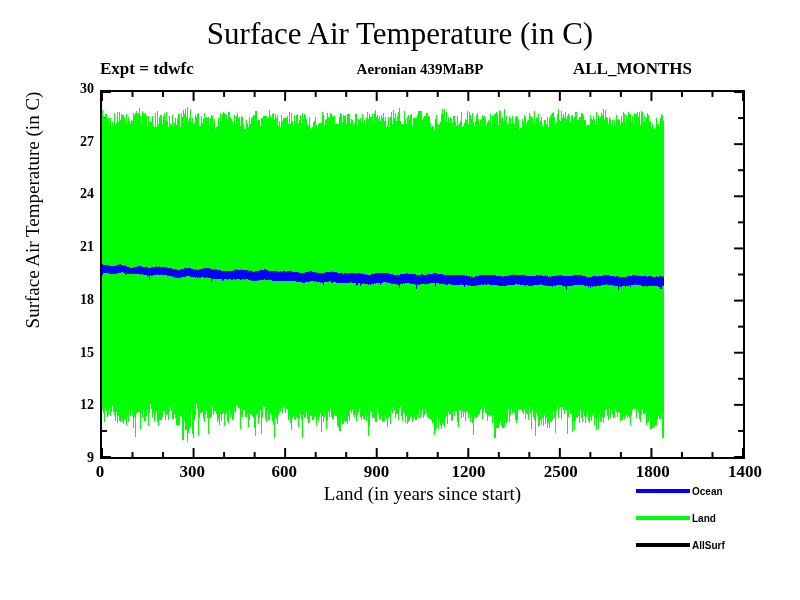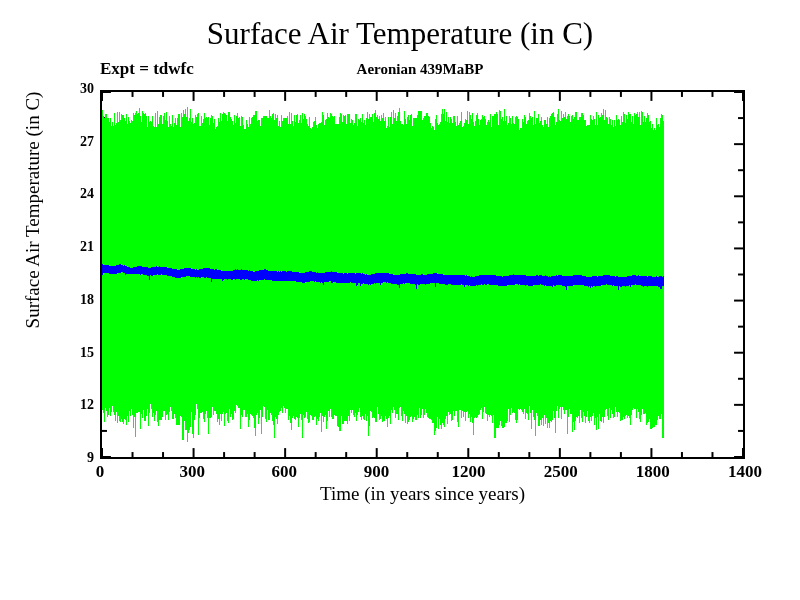--- a/index.html
+++ b/index.html
@@ -176,23 +176,24 @@
   }
 </style>
 </head>
 <body>
 
 <div id="chart-root">
 
   <div id="main-title">Surface Air Temperature (in C)</div>
   <div id="expt-label">Expt = tdwfc</div>
   <div id="period-label">Aeronian 439MaBP</div>
+  <div id="months-label">ALL_MONTHS</div>
 
   <div id="y-axis-title">Surface Air Temperature (in C)</div>
-  <div id="x-axis-title">Time (in years since years)</div>
+  <div id="x-axis-title">Land (in years since start)</div>
 
   <div id="y-tick-labels">
       <div class="ytick-label" style="top: 361px;">9</div>
       <div class="ytick-label" style="top: 308.286px;">12</div>
       <div class="ytick-label" style="top: 255.571px;">15</div>
       <div class="ytick-label" style="top: 202.857px;">18</div>
       <div class="ytick-label" style="top: 150.143px;">21</div>
       <div class="ytick-label" style="top: 97.4286px;">24</div>
       <div class="ytick-label" style="top: 44.7143px;">27</div>
       <div class="ytick-label" style="top: -8px;">30</div>
@@ -288,14 +289,28 @@
         </g>
         <g>
           <path d="M0.00 18.61L0.50 321.48L1.00 24.56L1.50 324.20L2.00 31.06L2.50 333.55L3.00 26.63L3.50 319.02L4.00 21.74L4.50 322.33L5.00 32.02L5.50 328.71L6.00 25.86L6.50 327.03L7.00 30.44L7.50 319.65L8.00 31.10L8.50 327.06L9.00 25.86L9.50 323.90L10.00 34.87L10.50 317.11L11.00 29.83L11.50 323.25L12.00 34.05L12.50 326.29L13.00 21.04L13.50 332.67L14.00 33.08L14.50 323.06L15.00 30.97L15.50 334.69L16.00 20.49L16.50 327.10L17.00 29.96L17.50 332.68L18.00 20.14L18.50 333.67L19.00 28.80L19.50 330.78L20.00 22.24L20.50 333.48L21.00 23.17L21.50 335.46L22.00 22.88L22.50 331.03L23.00 26.11L23.50 331.34L24.00 29.16L24.50 336.50L25.00 22.26L25.50 327.23L26.00 31.90L26.50 333.12L27.00 25.63L27.50 322.31L28.00 29.40L28.50 327.12L29.00 30.96L29.50 320.83L30.00 28.77L30.50 326.18L31.00 29.76L31.50 339.83L32.00 21.58L32.50 328.37L33.00 23.21L33.50 349.17L34.00 21.23L34.50 324.23L35.00 19.07L35.50 324.03L36.00 22.49L36.50 323.27L37.00 20.94L37.50 323.87L38.00 16.11L38.50 340.92L39.00 23.95L39.50 325.56L40.00 30.12L40.50 329.77L41.00 18.81L41.50 321.83L42.00 21.24L42.50 332.22L43.00 21.78L43.50 332.30L44.00 21.65L44.50 327.72L45.00 24.31L45.50 320.11L46.00 35.69L46.50 337.42L47.00 24.10L47.50 324.79L48.00 30.61L48.50 315.69L49.00 28.89L49.50 320.12L50.00 29.95L50.50 328.84L51.00 24.27L51.50 324.02L52.00 34.60L52.50 332.79L53.00 35.46L53.50 326.12L54.00 21.48L54.50 322.37L55.00 35.19L55.50 333.82L56.00 19.67L56.50 337.68L57.00 31.98L57.50 331.93L58.00 24.95L58.50 331.38L59.00 23.47L59.50 331.35L60.00 23.10L60.50 328.71L61.00 31.99L61.50 322.68L62.00 24.71L62.50 322.06L63.00 21.40L63.50 331.71L64.00 27.84L64.50 326.63L65.00 20.34L65.50 325.12L66.00 29.12L66.50 331.31L67.00 34.88L67.50 323.51L68.00 24.76L68.50 318.71L69.00 31.93L69.50 322.67L70.00 34.25L70.50 328.54L71.00 22.77L71.50 330.96L72.00 35.87L72.50 325.57L73.00 31.47L73.50 325.39L74.00 25.93L74.50 329.76L75.00 33.06L75.50 336.71L76.00 25.81L76.50 324.78L77.00 22.51L77.50 336.80L78.00 22.38L78.50 327.45L79.00 35.16L79.50 323.59L80.00 21.68L80.50 328.23L81.00 24.84L81.50 351.88L82.00 18.67L82.50 332.72L83.00 22.41L83.50 333.03L84.00 17.39L84.50 342.15L85.00 25.48L85.50 339.19L86.00 15.08L86.50 353.41L87.00 29.13L87.50 340.56L88.00 26.34L88.50 341.61L89.00 16.90L89.50 339.14L90.00 30.48L90.50 323.84L91.00 26.64L91.50 345.28L92.00 32.19L92.50 349.96L93.00 31.52L93.50 331.87L94.00 23.31L94.50 326.44L95.00 25.36L95.50 315.77L96.00 22.64L96.50 320.75L97.00 21.04L97.50 346.53L98.00 34.76L98.50 329.39L99.00 34.18L99.50 324.68L100.00 24.32L100.50 324.51L101.00 31.14L101.50 323.10L102.00 27.11L102.50 330.84L103.00 21.10L103.50 334.12L104.00 25.92L104.50 325.77L105.00 25.66L105.50 322.53L106.00 26.15L106.50 329.39L107.00 25.37L107.50 345.46L108.00 33.61L108.50 329.39L109.00 26.51L109.50 329.42L110.00 23.59L110.50 328.72L111.00 24.13L111.50 318.89L112.00 31.02L112.50 326.90L113.00 26.94L113.50 322.18L114.00 37.86L114.50 322.91L115.00 35.20L115.50 325.13L116.00 34.19L116.50 333.32L117.00 26.03L117.50 330.76L118.00 30.03L118.50 336.16L119.00 21.63L119.50 326.03L120.00 29.26L120.50 332.81L121.00 22.55L121.50 325.06L122.00 20.65L122.50 323.58L123.00 20.85L123.50 337.32L124.00 22.17L124.50 325.72L125.00 23.30L125.50 324.30L126.00 29.08L126.50 333.03L127.00 19.72L127.50 335.05L128.00 20.42L128.50 320.84L129.00 24.93L129.50 328.39L130.00 27.39L130.50 325.06L131.00 29.07L131.50 331.87L132.00 32.91L132.50 331.05L133.00 23.12L133.50 322.90L134.00 30.88L134.50 325.02L135.00 24.19L135.50 316.23L136.00 21.52L136.50 317.59L137.00 26.15L137.50 319.11L138.00 25.59L138.50 319.75L139.00 34.77L139.50 340.26L140.00 23.99L140.50 326.29L141.00 25.31L141.50 328.93L142.00 33.61L142.50 321.50L143.00 37.31L143.50 321.97L144.00 37.81L144.50 328.12L145.00 28.12L145.50 328.68L146.00 32.29L146.50 325.92L147.00 36.29L147.50 339.03L148.00 25.78L148.50 331.43L149.00 32.51L149.50 325.43L150.00 34.92L150.50 326.08L151.00 25.65L151.50 327.07L152.00 33.81L152.50 329.23L153.00 23.13L153.50 339.28L154.00 33.34L154.50 347.87L155.00 19.53L155.50 326.57L156.00 29.56L156.50 324.35L157.00 34.91L157.50 335.35L158.00 28.42L158.50 329.09L159.00 35.35L159.50 321.46L160.00 34.53L160.50 346.06L161.00 25.94L161.50 328.54L162.00 28.27L162.50 317.78L163.00 24.75L163.50 318.85L164.00 29.81L164.50 330.08L165.00 24.48L165.50 333.59L166.00 34.08L166.50 321.79L167.00 26.24L167.50 331.63L168.00 30.39L168.50 331.45L169.00 18.39L169.50 324.26L170.00 24.51L170.50 326.31L171.00 26.29L171.50 332.18L172.00 21.90L172.50 336.43L173.00 20.78L173.50 350.18L174.00 28.56L174.50 328.92L175.00 22.65L175.50 330.73L176.00 25.79L176.50 335.18L177.00 22.98L177.50 326.92L178.00 34.45L178.50 323.18L179.00 29.31L179.50 322.00L180.00 35.80L180.50 318.96L181.00 23.34L181.50 324.71L182.00 29.48L182.50 317.02L183.00 25.95L183.50 319.70L184.00 26.59L184.50 324.67L185.00 26.51L185.50 320.76L186.00 26.51L186.50 320.48L187.00 23.76L187.50 331.26L188.00 32.51L188.50 327.57L189.00 20.37L189.50 334.62L190.00 32.56L190.50 342.05L191.00 21.20L191.50 330.06L192.00 28.95L192.50 327.15L193.00 34.23L193.50 330.72L194.00 23.20L194.50 331.78L195.00 30.13L195.50 328.39L196.00 23.47L196.50 329.12L197.00 21.87L197.50 338.87L198.00 31.06L198.50 329.67L199.00 28.29L199.50 325.39L200.00 23.33L200.50 331.13L201.00 31.77L201.50 349.85L202.00 21.32L202.50 326.74L203.00 27.56L203.50 329.43L204.00 21.99L204.50 329.01L205.00 24.32L205.50 323.10L206.00 27.78L206.50 330.96L207.00 32.10L207.50 334.15L208.00 34.72L208.50 333.87L209.00 25.16L209.50 326.19L210.00 36.89L210.50 327.89L211.00 37.69L211.50 332.08L212.00 35.80L212.50 331.86L213.00 30.17L213.50 328.94L214.00 29.12L214.50 328.02L215.00 25.44L215.50 336.79L216.00 33.37L216.50 330.72L217.00 36.38L217.50 332.86L218.00 32.31L218.50 328.51L219.00 31.55L219.50 324.79L220.00 31.28L220.50 344.08L221.00 30.07L221.50 327.33L222.00 19.75L222.50 333.69L223.00 23.72L223.50 328.29L224.00 33.39L224.50 326.72L225.00 28.09L225.50 340.66L226.00 27.33L226.50 333.02L227.00 21.57L227.50 322.94L228.00 25.61L228.50 328.71L229.00 26.59L229.50 316.27L230.00 21.17L230.50 328.95L231.00 22.65L231.50 326.83L232.00 24.26L232.50 330.93L233.00 25.24L233.50 321.98L234.00 23.94L234.50 326.41L235.00 32.55L235.50 327.73L236.00 31.96L236.50 327.73L237.00 31.97L237.50 338.13L238.00 32.09L238.50 339.11L239.00 24.82L239.50 342.58L240.00 21.00L240.50 327.55L241.00 22.43L241.50 325.55L242.00 30.08L242.50 336.01L243.00 23.65L243.50 330.17L244.00 23.98L244.50 332.38L245.00 23.53L245.50 332.85L246.00 32.11L246.50 328.34L247.00 21.88L247.50 336.12L248.00 22.21L248.50 325.74L249.00 22.18L249.50 332.64L250.00 31.75L250.50 321.65L251.00 27.79L251.50 324.10L252.00 28.79L252.50 321.78L253.00 33.14L253.50 326.67L254.00 31.02L254.50 328.32L255.00 22.18L255.50 324.56L256.00 22.62L256.50 332.38L257.00 34.16L257.50 326.38L258.00 26.89L258.50 323.51L259.00 28.80L259.50 319.65L260.00 25.91L260.50 328.10L261.00 30.06L261.50 331.84L262.00 21.98L262.50 327.51L263.00 31.30L263.50 330.23L264.00 27.98L264.50 331.13L265.00 32.87L265.50 325.56L266.00 26.38L266.50 332.14L267.00 20.47L267.50 327.72L268.00 27.44L268.50 347.50L269.00 22.29L269.50 337.76L270.00 25.28L270.50 322.54L271.00 24.85L271.50 323.43L272.00 22.66L272.50 329.79L273.00 30.07L273.50 328.37L274.00 21.13L274.50 329.34L275.00 18.23L275.50 333.33L276.00 25.33L276.50 333.76L277.00 23.02L277.50 318.70L278.00 26.95L278.50 325.45L279.00 24.28L279.50 331.92L280.00 29.52L280.50 330.94L281.00 23.68L281.50 327.07L282.00 26.20L282.50 334.01L283.00 21.65L283.50 332.63L284.00 29.05L284.50 332.15L285.00 25.73L285.50 327.58L286.00 36.16L286.50 330.75L287.00 34.82L287.50 338.49L288.00 24.97L288.50 329.28L289.00 35.75L289.50 328.01L290.00 25.19L290.50 335.40L291.00 19.78L291.50 321.17L292.00 32.81L292.50 324.57L293.00 18.03L293.50 318.88L294.00 26.08L294.50 321.01L295.00 20.74L295.50 329.85L296.00 29.79L296.50 325.13L297.00 24.07L297.50 325.29L298.00 20.65L298.50 331.48L299.00 15.68L299.50 319.05L300.00 29.08L300.50 318.47L301.00 32.63L301.50 327.29L302.00 32.25L302.50 332.55L303.00 32.90L303.50 322.60L304.00 19.33L304.50 325.98L305.00 26.99L305.50 334.69L306.00 32.48L306.50 327.60L307.00 25.70L307.50 335.52L308.00 22.97L308.50 333.23L309.00 28.06L309.50 331.81L310.00 33.11L310.50 328.10L311.00 22.35L311.50 327.43L312.00 34.80L312.50 333.33L313.00 34.76L313.50 330.48L314.00 26.39L314.50 328.59L315.00 31.26L315.50 331.50L316.00 26.13L316.50 331.61L317.00 26.65L317.50 326.95L318.00 23.28L318.50 329.59L319.00 19.07L319.50 319.85L320.00 21.08L320.50 329.71L321.00 19.09L321.50 326.77L322.00 28.73L322.50 320.47L323.00 31.89L323.50 329.08L324.00 26.18L324.50 326.83L325.00 23.91L325.50 320.94L326.00 29.83L326.50 324.13L327.00 21.29L327.50 328.20L328.00 24.30L328.50 329.23L329.00 25.14L329.50 330.29L330.00 33.87L330.50 330.17L331.00 31.50L331.50 331.89L332.00 36.76L332.50 334.64L333.00 34.22L333.50 334.76L334.00 35.04L334.50 346.58L335.00 38.91L335.50 342.83L336.00 27.15L336.50 340.00L337.00 23.51L337.50 328.55L338.00 31.52L338.50 340.22L339.00 33.26L339.50 330.40L340.00 32.82L340.50 336.51L341.00 30.15L341.50 340.19L342.00 21.75L342.50 334.67L343.00 17.58L343.50 336.97L344.00 21.91L344.50 338.21L345.00 17.61L345.50 330.67L346.00 28.98L346.50 327.84L347.00 20.33L347.50 335.45L348.00 30.27L348.50 323.29L349.00 25.55L349.50 326.94L350.00 31.00L350.50 325.12L351.00 24.91L351.50 332.98L352.00 27.46L352.50 331.40L353.00 31.63L353.50 322.14L354.00 24.57L354.50 327.36L355.00 24.48L355.50 322.59L356.00 30.08L356.50 322.39L357.00 33.96L357.50 333.93L358.00 23.76L358.50 338.76L359.00 33.73L359.50 321.86L360.00 31.46L360.50 321.95L361.00 29.28L361.50 329.33L362.00 19.81L362.50 322.79L363.00 34.96L363.50 328.29L364.00 34.66L364.50 323.97L365.00 31.52L365.50 332.15L366.00 27.38L366.50 323.34L367.00 28.01L367.50 322.81L368.00 19.15L368.50 329.73L369.00 31.97L369.50 325.30L370.00 19.82L370.50 333.53L371.00 23.20L371.50 328.30L372.00 27.07L372.50 334.65L373.00 21.53L373.50 347.10L374.00 30.73L374.50 329.19L375.00 34.08L375.50 328.20L376.00 28.95L376.50 329.55L377.00 23.19L377.50 328.35L378.00 20.97L378.50 327.00L379.00 26.88L379.50 325.12L380.00 33.64L380.50 321.00L381.00 28.35L381.50 319.54L382.00 27.13L382.50 330.43L383.00 22.90L383.50 323.14L384.00 25.39L384.50 318.16L385.00 24.64L385.50 324.29L386.00 27.16L386.50 325.83L387.00 32.89L387.50 332.67L388.00 30.62L388.50 326.26L389.00 28.44L389.50 328.07L390.00 30.73L390.50 326.17L391.00 22.54L391.50 322.05L392.00 34.93L392.50 334.93L393.00 24.55L393.50 323.37L394.00 24.47L394.50 326.34L395.00 22.05L395.50 349.57L396.00 22.66L396.50 339.55L397.00 20.17L397.50 332.34L398.00 21.98L398.50 339.91L399.00 33.15L399.50 337.10L400.00 18.32L400.50 328.26L401.00 19.70L401.50 332.60L402.00 26.88L402.50 337.92L403.00 25.62L403.50 339.76L404.00 29.63L404.50 338.47L405.00 17.38L405.50 329.11L406.00 29.22L406.50 334.95L407.00 24.33L407.50 332.75L408.00 32.86L408.50 326.68L409.00 30.94L409.50 320.56L410.00 23.78L410.50 333.60L411.00 26.31L411.50 326.75L412.00 32.06L412.50 319.78L413.00 24.55L413.50 324.95L414.00 31.11L414.50 323.22L415.00 32.40L415.50 325.00L416.00 24.88L416.50 332.01L417.00 23.98L417.50 334.17L418.00 25.77L418.50 331.18L419.00 27.39L419.50 320.51L420.00 38.88L420.50 321.21L421.00 36.40L421.50 320.44L422.00 36.42L422.50 321.12L423.00 27.62L423.50 323.91L424.00 30.42L424.50 325.85L425.00 22.86L425.50 320.84L426.00 25.44L426.50 331.01L427.00 32.28L427.50 324.29L428.00 29.77L428.50 325.62L429.00 28.78L429.50 331.52L430.00 21.68L430.50 317.74L431.00 24.29L431.50 324.18L432.00 26.66L432.50 340.74L433.00 25.00L433.50 321.58L434.00 32.87L434.50 328.46L435.00 18.74L435.50 331.94L436.00 32.38L436.50 348.21L437.00 25.99L437.50 324.23L438.00 26.14L438.50 327.59L439.00 22.09L439.50 337.24L440.00 31.66L440.50 337.23L441.00 29.81L441.50 331.36L442.00 25.46L442.50 336.74L443.00 33.73L443.50 329.44L444.00 35.33L444.50 337.31L445.00 27.96L445.50 326.14L446.00 28.45L446.50 336.07L447.00 32.60L447.50 329.14L448.00 24.88L448.50 339.51L449.00 35.24L449.50 334.86L450.00 26.56L450.50 339.67L451.00 23.98L451.50 332.11L452.00 22.57L452.50 333.31L453.00 21.53L453.50 331.18L454.00 20.64L454.50 322.20L455.00 25.00L455.50 329.80L456.00 33.19L456.50 345.19L457.00 30.76L457.50 322.94L458.00 22.09L458.50 317.51L459.00 17.15L459.50 329.29L460.00 28.65L460.50 320.31L461.00 28.84L461.50 318.42L462.00 19.43L462.50 330.82L463.00 26.42L463.50 318.16L464.00 21.98L464.50 321.86L465.00 24.82L465.50 325.13L466.00 19.81L466.50 321.90L467.00 27.65L467.50 321.72L468.00 24.14L468.50 346.10L469.00 22.07L469.50 328.35L470.00 24.21L470.50 320.23L471.00 32.93L471.50 325.06L472.00 29.60L472.50 325.61L473.00 22.84L473.50 343.39L474.00 27.79L474.50 333.49L475.00 30.24L475.50 341.59L476.00 24.87L476.50 332.79L477.00 20.67L477.50 329.02L478.00 32.57L478.50 329.78L479.00 28.34L479.50 327.81L480.00 33.91L480.50 334.72L481.00 24.77L481.50 321.55L482.00 31.97L482.50 329.55L483.00 21.06L483.50 333.61L484.00 23.18L484.50 323.30L485.00 31.04L485.50 327.15L486.00 28.54L486.50 334.25L487.00 34.80L487.50 328.97L488.00 35.76L488.50 322.36L489.00 33.25L489.50 332.23L490.00 39.05L490.50 334.75L491.00 33.28L491.50 328.16L492.00 23.51L492.50 332.19L493.00 27.64L493.50 327.59L494.00 28.33L494.50 324.56L495.00 23.77L495.50 336.80L496.00 27.79L496.50 329.13L497.00 33.64L497.50 342.00L498.00 20.19L498.50 328.52L499.00 32.93L499.50 340.21L500.00 22.84L500.50 325.69L501.00 26.19L501.50 332.15L502.00 25.29L502.50 333.63L503.00 20.80L503.50 328.38L504.00 23.21L504.50 335.13L505.00 16.70L505.50 329.01L506.00 28.46L506.50 321.34L507.00 17.83L507.50 320.33L508.00 25.72L508.50 327.83L509.00 26.36L509.50 331.13L510.00 31.95L510.50 319.89L511.00 25.08L511.50 330.04L512.00 27.69L512.50 321.76L513.00 33.63L513.50 325.66L514.00 27.87L514.50 329.82L515.00 35.63L515.50 328.34L516.00 28.76L516.50 318.08L517.00 34.31L517.50 323.64L518.00 23.52L518.50 329.05L519.00 28.48L519.50 323.07L520.00 27.44L520.50 324.75L521.00 27.88L521.50 332.20L522.00 33.62L522.50 332.00L523.00 24.10L523.50 331.16L524.00 30.29L524.50 328.30L525.00 20.31L525.50 330.40L526.00 21.83L526.50 327.35L527.00 31.36L527.50 327.03L528.00 23.48L528.50 329.64L529.00 27.59L529.50 327.17L530.00 20.58L530.50 329.83L531.00 22.40L531.50 336.51L532.00 22.48L532.50 326.24L533.00 30.80L533.50 321.42L534.00 24.70L534.50 319.84L535.00 32.24L535.50 319.99L536.00 21.73L536.50 320.90L537.00 23.37L537.50 329.80L538.00 22.19L538.50 320.28L539.00 20.48L539.50 323.96L540.00 25.07L540.50 330.17L541.00 20.19L541.50 333.12L542.00 33.44L542.50 326.13L543.00 18.99L543.50 320.20L544.00 19.91L544.50 325.82L545.00 30.73L545.50 325.26L546.00 24.60L546.50 325.01L547.00 30.52L547.50 337.10L548.00 26.17L548.50 335.06L549.00 21.24L549.50 333.77L550.00 22.94L550.50 330.22L551.00 30.74L551.50 340.86L552.00 29.72L552.50 340.63L553.00 36.49L553.50 339.54L554.00 32.09L554.50 325.99L555.00 38.83L555.50 338.89L556.00 36.37L556.50 330.28L557.00 38.65L557.50 337.09L558.00 26.02L558.50 331.13L559.00 33.22L559.50 328.04L560.00 32.80L560.50 327.25L561.00 35.16L561.50 330.31L562.00 26.02L562.50 325.81L563.00 22.36L563.50 320.04L564.00 22.81L564.50 349.47L565.00 29.72" fill="none" stroke="#00ff00" stroke-width="1.1" stroke-linecap="butt" shape-rendering="crispEdges"></path>
         </g>
         <g>
           <path d="M0.00 174.07L0.50 185.27L1.00 174.59L1.50 182.50L2.00 174.91L2.50 182.68L3.00 174.55L3.50 182.86L4.00 174.71L4.50 183.01L5.00 174.89L5.50 183.22L6.00 175.08L6.50 183.34L7.00 175.52L7.50 183.54L8.00 175.94L8.50 184.26L9.00 175.69L9.50 184.07L10.00 175.98L10.50 184.21L11.00 175.96L11.50 184.04L12.00 175.76L12.50 183.61L13.00 175.55L13.50 183.68L14.00 175.44L14.50 183.50L15.00 175.40L15.50 183.02L16.00 175.17L16.50 183.09L17.00 174.86L17.50 183.04L18.00 174.38L18.50 182.51L19.00 174.22L19.50 182.34L20.00 174.88L20.50 182.36L21.00 175.12L21.50 182.78L22.00 175.65L22.50 183.35L23.00 175.37L23.50 184.83L24.00 176.19L24.50 183.56L25.00 176.24L25.50 183.55L26.00 176.87L26.50 184.00L27.00 177.12L27.50 184.07L28.00 177.45L28.50 184.33L29.00 177.49L29.50 184.19L30.00 177.76L30.50 184.23L31.00 177.60L31.50 184.12L32.00 177.17L32.50 184.22L33.00 177.02L33.50 184.18L34.00 176.70L34.50 184.39L35.00 176.52L35.50 184.01L36.00 176.16L36.50 184.34L37.00 176.32L37.50 184.01L38.00 175.89L38.50 184.49L39.00 176.09L39.50 184.45L40.00 176.29L40.50 184.37L41.00 176.59L41.50 184.71L42.00 176.97L42.50 184.88L43.00 176.97L43.50 184.78L44.00 176.88L44.50 185.37L45.00 177.06L45.50 185.56L46.00 177.35L46.50 185.37L47.00 177.47L47.50 190.16L48.00 178.02L48.50 185.45L49.00 177.64L49.50 185.74L50.00 177.20L50.50 185.57L51.00 177.39L51.50 185.45L52.00 176.90L52.50 185.22L53.00 177.17L53.50 184.59L54.00 177.00L54.50 184.58L55.00 176.19L55.50 184.33L56.00 176.63L56.50 184.48L57.00 176.46L57.50 184.50L58.00 176.28L58.50 184.63L59.00 176.63L59.50 184.44L60.00 176.65L60.50 184.58L61.00 176.66L61.50 185.22L62.00 176.70L62.50 184.97L63.00 176.76L63.50 185.21L64.00 177.44L64.50 185.27L65.00 177.16L65.50 185.88L66.00 177.84L66.50 185.86L67.00 177.84L67.50 186.14L68.00 178.07L68.50 186.29L69.00 178.46L69.50 186.04L70.00 178.22L70.50 186.29L71.00 178.54L71.50 186.69L72.00 178.63L72.50 187.10L73.00 179.07L73.50 187.08L74.00 178.88L74.50 187.55L75.00 179.00L75.50 187.64L76.00 179.48L76.50 187.50L77.00 179.60L77.50 187.23L78.00 179.64L78.50 187.62L79.00 178.97L79.50 187.08L80.00 178.63L80.50 187.20L81.00 179.09L81.50 187.08L82.00 178.82L82.50 186.70L83.00 178.15L83.50 186.50L84.00 178.23L84.50 186.41L85.00 177.74L85.50 186.27L86.00 178.00L86.50 186.05L87.00 178.18L87.50 186.38L88.00 178.08L88.50 186.15L89.00 178.25L89.50 186.70L90.00 178.85L90.50 186.76L91.00 178.59L91.50 187.08L92.00 178.96L92.50 187.22L93.00 179.36L93.50 187.19L94.00 179.53L94.50 187.62L95.00 179.20L95.50 187.46L96.00 179.52L96.50 187.88L97.00 179.50L97.50 187.37L98.00 179.40L98.50 187.57L99.00 179.17L99.50 187.68L100.00 178.64L100.50 187.41L101.00 178.70L101.50 187.39L102.00 178.19L102.50 187.28L103.00 178.31L103.50 187.61L104.00 178.35L104.50 187.65L105.00 177.88L105.50 187.29L106.00 177.85L106.50 187.72L107.00 178.00L107.50 187.81L108.00 178.42L108.50 187.77L109.00 178.78L109.50 187.95L110.00 178.75L110.50 191.75L111.00 178.58L111.50 188.90L112.00 178.69L112.50 188.81L113.00 179.67L113.50 188.87L114.00 179.07L114.50 189.02L115.00 179.40L115.50 189.50L116.00 179.90L116.50 189.28L117.00 179.86L117.50 189.11L118.00 179.99L118.50 189.13L119.00 180.32L119.50 189.15L120.00 180.52L120.50 189.10L121.00 180.74L121.50 191.06L122.00 180.91L122.50 189.54L123.00 181.24L123.50 189.35L124.00 181.10L124.50 189.39L125.00 181.15L125.50 189.07L126.00 181.41L126.50 189.73L127.00 180.92L127.50 189.45L128.00 180.79L128.50 189.26L129.00 180.71L129.50 189.11L130.00 180.72L130.50 189.58L131.00 180.49L131.50 189.66L132.00 180.22L132.50 189.24L133.00 180.02L133.50 189.32L134.00 179.46L134.50 189.57L135.00 179.97L135.50 189.37L136.00 179.34L136.50 189.49L137.00 179.65L137.50 189.12L138.00 179.88L138.50 189.24L139.00 179.57L139.50 189.53L140.00 179.31L140.50 189.75L141.00 180.03L141.50 189.43L142.00 179.71L142.50 189.00L143.00 179.53L143.50 189.74L144.00 179.98L144.50 189.09L145.00 179.78L145.50 189.49L146.00 180.13L146.50 189.45L147.00 180.54L147.50 189.97L148.00 180.41L148.50 190.34L149.00 180.95L149.50 190.37L150.00 180.66L150.50 190.81L151.00 180.76L151.50 190.83L152.00 181.51L152.50 191.18L153.00 181.67L153.50 191.42L154.00 181.60L154.50 191.26L155.00 181.12L155.50 190.92L156.00 180.96L156.50 190.28L157.00 180.89L157.50 190.72L158.00 180.93L158.50 190.45L159.00 180.47L159.50 190.09L160.00 180.00L160.50 190.08L161.00 180.19L161.50 189.61L162.00 179.91L162.50 189.66L163.00 179.49L163.50 189.13L164.00 179.47L164.50 189.59L165.00 180.01L165.50 190.24L166.00 180.25L166.50 190.09L167.00 180.79L167.50 190.32L168.00 180.95L168.50 190.44L169.00 181.16L169.50 190.44L170.00 180.77L170.50 190.36L171.00 181.53L171.50 190.76L172.00 181.01L172.50 191.00L173.00 181.26L173.50 191.17L174.00 181.19L174.50 190.84L175.00 181.31L175.50 190.88L176.00 181.29L176.50 191.30L177.00 181.58L177.50 191.15L178.00 181.28L178.50 191.49L179.00 181.55L179.50 191.37L180.00 181.04L180.50 190.82L181.00 181.62L181.50 191.44L182.00 181.16L182.50 190.86L183.00 181.03L183.50 191.30L184.00 181.33L184.50 191.47L185.00 181.11L185.50 191.05L186.00 181.73L186.50 191.23L187.00 181.09L187.50 191.23L188.00 181.01L188.50 191.48L189.00 181.21L189.50 190.99L190.00 181.12L190.50 191.39L191.00 181.15L191.50 190.80L192.00 181.81L192.50 190.96L193.00 182.05L193.50 191.12L194.00 182.21L194.50 191.45L195.00 181.87L195.50 191.56L196.00 182.27L196.50 192.27L197.00 182.22L197.50 192.13L198.00 182.36L198.50 192.36L199.00 183.07L199.50 192.39L200.00 182.71L200.50 192.41L201.00 183.26L201.50 193.23L202.00 183.11L202.50 192.91L203.00 183.18L203.50 192.67L204.00 182.83L204.50 192.53L205.00 182.38L205.50 191.93L206.00 182.28L206.50 191.71L207.00 181.74L207.50 191.82L208.00 181.79L208.50 191.56L209.00 181.49L209.50 191.30L210.00 181.45L210.50 190.99L211.00 181.08L211.50 191.18L212.00 181.63L212.50 191.31L213.00 182.20L213.50 191.99L214.00 182.29L214.50 191.51L215.00 182.14L215.50 191.93L216.00 182.60L216.50 191.85L217.00 182.36L217.50 192.48L218.00 182.84L218.50 192.17L219.00 183.26L219.50 193.08L220.00 183.35L220.50 192.52L221.00 182.91L221.50 192.36L222.00 182.59L222.50 194.62L223.00 182.95L223.50 192.25L224.00 182.69L224.50 191.99L225.00 182.02L225.50 192.05L226.00 182.10L226.50 192.00L227.00 182.06L227.50 191.55L228.00 181.99L228.50 191.42L229.00 181.72L229.50 191.30L230.00 181.66L230.50 190.81L231.00 181.43L231.50 193.42L232.00 182.04L232.50 191.61L233.00 182.38L233.50 191.75L234.00 182.44L234.50 192.21L235.00 182.39L235.50 192.19L236.00 182.30L236.50 192.60L237.00 183.00L237.50 192.51L238.00 182.61L238.50 192.95L239.00 183.28L239.50 193.00L240.00 183.48L240.50 192.68L241.00 183.22L241.50 192.83L242.00 182.81L242.50 193.14L243.00 183.54L243.50 193.21L244.00 182.99L244.50 192.80L245.00 183.50L245.50 192.54L246.00 183.11L246.50 193.23L247.00 183.58L247.50 193.26L248.00 182.81L248.50 193.12L249.00 182.78L249.50 192.60L250.00 183.49L250.50 192.52L251.00 183.13L251.50 193.04L252.00 183.00L252.50 192.62L253.00 183.02L253.50 192.76L254.00 183.11L254.50 192.87L255.00 183.53L255.50 192.59L256.00 183.49L256.50 195.96L257.00 183.13L257.50 192.75L258.00 183.05L258.50 192.73L259.00 183.02L259.50 192.86L260.00 183.42L260.50 196.45L261.00 183.69L261.50 193.25L262.00 183.40L262.50 193.71L263.00 184.28L263.50 193.45L264.00 184.20L264.50 193.78L265.00 184.66L265.50 194.28L266.00 184.19L266.50 194.24L267.00 185.02L267.50 194.08L268.00 185.17L268.50 194.72L269.00 184.61L269.50 193.99L270.00 184.98L270.50 195.06L271.00 184.35L271.50 194.15L272.00 184.06L272.50 194.18L273.00 183.64L273.50 193.93L274.00 183.95L274.50 193.13L275.00 183.36L275.50 193.66L276.00 183.44L276.50 193.29L277.00 183.00L277.50 192.78L278.00 182.82L278.50 192.63L279.00 182.96L279.50 192.76L280.00 182.80L280.50 194.71L281.00 183.28L281.50 192.66L282.00 183.48L282.50 192.76L283.00 183.22L283.50 192.45L284.00 182.89L284.50 192.54L285.00 182.99L285.50 192.55L286.00 182.85L286.50 192.80L287.00 183.41L287.50 192.52L288.00 183.14L288.50 193.38L289.00 183.67L289.50 193.54L290.00 183.79L290.50 193.27L291.00 183.82L291.50 193.75L292.00 183.61L292.50 193.63L293.00 184.58L293.50 193.98L294.00 184.68L294.50 194.16L295.00 184.89L295.50 193.94L296.00 184.89L296.50 194.28L297.00 185.03L297.50 194.82L298.00 185.10L298.50 194.66L299.00 184.56L299.50 198.38L300.00 184.48L300.50 193.69L301.00 183.78L301.50 193.92L302.00 184.24L302.50 193.89L303.00 184.08L303.50 193.28L304.00 183.99L304.50 193.60L305.00 183.58L305.50 192.83L306.00 183.23L306.50 193.24L307.00 183.15L307.50 192.74L308.00 183.75L308.50 193.19L309.00 183.97L309.50 193.18L310.00 183.57L310.50 193.92L311.00 183.84L311.50 193.80L312.00 184.08L312.50 193.99L313.00 184.48L313.50 194.47L314.00 184.38L314.50 194.15L315.00 184.36L315.50 194.73L316.00 185.05L316.50 199.14L317.00 184.84L317.50 194.30L318.00 185.12L318.50 194.97L319.00 184.76L319.50 194.95L320.00 184.84L320.50 194.42L321.00 184.89L321.50 194.40L322.00 184.51L322.50 194.44L323.00 184.66L323.50 194.58L324.00 185.14L324.50 194.55L325.00 185.14L325.50 194.84L326.00 184.88L326.50 194.24L327.00 184.85L327.50 194.17L328.00 184.12L328.50 194.50L329.00 184.37L329.50 193.73L330.00 184.39L330.50 193.43L331.00 183.80L331.50 193.18L332.00 184.11L332.50 193.34L333.00 183.67L333.50 193.50L334.00 183.39L334.50 193.12L335.00 183.01L335.50 197.24L336.00 183.25L336.50 193.04L337.00 183.40L337.50 193.35L338.00 183.52L338.50 193.22L339.00 183.88L339.50 193.59L340.00 184.15L340.50 193.86L341.00 184.13L341.50 194.28L342.00 184.39L342.50 193.93L343.00 184.40L343.50 194.22L344.00 184.99L344.50 194.38L345.00 184.67L345.50 194.77L346.00 185.02L346.50 194.76L347.00 184.68L347.50 194.73L348.00 185.12L348.50 194.39L349.00 184.83L349.50 194.54L350.00 185.23L350.50 194.39L351.00 184.79L351.50 195.01L352.00 185.20L352.50 194.70L353.00 185.05L353.50 194.90L354.00 185.17L354.50 194.72L355.00 185.33L355.50 194.63L356.00 185.23L356.50 194.87L357.00 185.16L357.50 194.66L358.00 184.75L358.50 194.61L359.00 184.80L359.50 194.81L360.00 185.26L360.50 194.81L361.00 184.60L361.50 194.41L362.00 184.93L362.50 194.69L363.00 184.89L363.50 194.75L364.00 184.97L364.50 197.36L365.00 185.30L365.50 194.73L366.00 185.61L366.50 195.40L367.00 185.32L367.50 195.32L368.00 185.63L368.50 195.64L369.00 185.89L369.50 195.31L370.00 186.34L370.50 195.97L371.00 186.62L371.50 196.20L372.00 186.03L372.50 196.47L373.00 186.81L373.50 196.33L374.00 187.01L374.50 195.82L375.00 186.70L375.50 195.98L376.00 186.49L376.50 195.59L377.00 186.03L377.50 196.08L378.00 185.80L378.50 195.13L379.00 185.72L379.50 194.98L380.00 185.28L380.50 195.33L381.00 185.16L381.50 194.54L382.00 185.17L382.50 194.71L383.00 185.28L383.50 195.03L384.00 185.21L384.50 194.24L385.00 184.88L385.50 194.82L386.00 185.06L386.50 194.61L387.00 184.91L387.50 194.37L388.00 184.86L388.50 194.26L389.00 184.82L389.50 194.86L390.00 184.75L390.50 194.69L391.00 184.66L391.50 194.86L392.00 185.02L392.50 194.68L393.00 184.78L393.50 194.48L394.00 184.77L394.50 194.99L395.00 185.17L395.50 195.00L396.00 185.21L396.50 194.98L397.00 185.61L397.50 195.19L398.00 186.29L398.50 195.55L399.00 186.28L399.50 195.65L400.00 186.08L400.50 196.37L401.00 186.38L401.50 196.18L402.00 186.30L402.50 196.56L403.00 186.81L403.50 196.30L404.00 186.02L404.50 196.37L405.00 185.96L405.50 196.00L406.00 185.93L406.50 196.00L407.00 185.63L407.50 195.37L408.00 185.74L408.50 195.10L409.00 185.83L409.50 194.97L410.00 184.97L410.50 195.17L411.00 185.49L411.50 195.11L412.00 185.26L412.50 195.02L413.00 184.95L413.50 194.38L414.00 184.52L414.50 194.77L415.00 184.54L415.50 194.69L416.00 184.64L416.50 194.33L417.00 184.87L417.50 194.24L418.00 185.32L418.50 194.48L419.00 184.83L419.50 194.64L420.00 184.81L420.50 194.41L421.00 185.13L421.50 194.98L422.00 185.14L422.50 194.73L423.00 185.05L423.50 194.88L424.00 185.25L424.50 195.44L425.00 185.16L425.50 195.24L426.00 185.49L426.50 195.77L427.00 185.65L427.50 195.40L428.00 186.36L428.50 195.51L429.00 186.40L429.50 195.75L430.00 186.55L430.50 196.14L431.00 186.54L431.50 196.56L432.00 186.34L432.50 196.13L433.00 186.30L433.50 195.61L434.00 186.32L434.50 195.51L435.00 185.93L435.50 195.41L436.00 186.12L436.50 195.12L437.00 185.51L437.50 194.83L438.00 185.04L438.50 195.02L439.00 185.63L439.50 195.19L440.00 185.21L440.50 194.62L441.00 184.89L441.50 194.42L442.00 185.25L442.50 194.88L443.00 185.58L443.50 194.85L444.00 185.85L444.50 195.23L445.00 185.67L445.50 195.72L446.00 185.51L446.50 195.49L447.00 186.32L447.50 196.48L448.00 186.53L448.50 196.32L449.00 186.79L449.50 196.10L450.00 186.28L450.50 196.13L451.00 186.69L451.50 195.92L452.00 186.39L452.50 196.36L453.00 186.44L453.50 197.51L454.00 186.37L454.50 195.48L455.00 185.99L455.50 195.72L456.00 185.61L456.50 195.63L457.00 185.46L457.50 195.25L458.00 185.63L458.50 194.98L459.00 184.99L459.50 195.08L460.00 185.17L460.50 194.81L461.00 185.18L461.50 194.77L462.00 185.07L462.50 195.41L463.00 185.76L463.50 195.65L464.00 186.06L464.50 195.89L465.00 185.72L465.50 195.64L466.00 186.13L466.50 197.30L467.00 185.84L467.50 199.75L468.00 186.40L468.50 196.44L469.00 186.23L469.50 196.25L470.00 186.40L470.50 196.06L471.00 186.20L471.50 195.97L472.00 186.12L472.50 195.88L473.00 185.83L473.50 195.90L474.00 186.15L474.50 195.14L475.00 185.50L475.50 195.06L476.00 185.28L476.50 194.76L477.00 185.25L477.50 195.20L478.00 185.29L478.50 195.10L479.00 184.60L479.50 194.62L480.00 185.49L480.50 195.08L481.00 185.55L481.50 194.76L482.00 185.41L482.50 195.09L483.00 185.83L483.50 195.13L484.00 185.63L484.50 195.33L485.00 186.26L485.50 195.77L486.00 186.11L486.50 195.98L487.00 186.64L487.50 196.07L488.00 186.57L488.50 196.19L489.00 187.02L489.50 196.79L490.00 187.04L490.50 196.19L491.00 186.68L491.50 198.15L492.00 186.76L492.50 196.52L493.00 186.63L493.50 196.61L494.00 186.28L494.50 196.33L495.00 186.34L495.50 196.55L496.00 186.54L496.50 196.66L497.00 186.39L497.50 196.01L498.00 186.48L498.50 195.90L499.00 186.67L499.50 196.16L500.00 186.30L500.50 196.02L501.00 186.03L501.50 195.67L502.00 185.68L502.50 195.27L503.00 186.15L503.50 195.49L504.00 185.98L504.50 195.00L505.00 185.41L505.50 194.64L506.00 185.31L506.50 195.20L507.00 184.80L507.50 194.40L508.00 185.26L508.50 194.73L509.00 185.01L509.50 195.32L510.00 185.00L510.50 194.87L511.00 185.35L511.50 195.32L512.00 185.65L512.50 195.54L513.00 186.03L513.50 196.02L514.00 185.92L514.50 195.59L515.00 186.51L515.50 195.67L516.00 186.26L516.50 196.60L517.00 186.86L517.50 196.59L518.00 186.30L518.50 196.07L519.00 186.55L519.50 200.29L520.00 186.89L520.50 196.28L521.00 187.05L521.50 196.76L522.00 186.88L522.50 196.71L523.00 186.77L523.50 196.06L524.00 186.60L524.50 196.47L525.00 186.78L525.50 196.59L526.00 187.06L526.50 196.74L527.00 186.56L527.50 195.87L528.00 186.79L528.50 195.96L529.00 186.23L529.50 195.73L530.00 186.05L530.50 195.35L531.00 185.69L531.50 197.16L532.00 186.00L532.50 195.14L533.00 185.54L533.50 195.40L534.00 184.94L534.50 195.30L535.00 185.46L535.50 194.96L536.00 185.05L536.50 194.58L537.00 185.00L537.50 194.89L538.00 185.56L538.50 195.39L539.00 185.62L539.50 194.97L540.00 185.36L540.50 195.13L541.00 186.03L541.50 195.53L542.00 185.79L542.50 196.14L543.00 186.37L543.50 195.72L544.00 186.27L544.50 196.81L545.00 186.15L545.50 196.39L546.00 186.36L546.50 196.19L547.00 186.31L547.50 195.98L548.00 186.50L548.50 196.74L549.00 187.02L549.50 196.54L550.00 186.45L550.50 196.07L551.00 186.48L551.50 195.97L552.00 186.34L552.50 196.31L553.00 186.54L553.50 196.45L554.00 186.79L554.50 196.22L555.00 186.85L555.50 196.11L556.00 187.04L556.50 196.44L557.00 186.73L557.50 196.09L558.00 186.41L558.50 196.52L559.00 186.60L559.50 196.20L560.00 186.67L560.50 196.61L561.00 186.44L561.50 196.71L562.00 186.27L562.50 198.96L563.00 186.30L563.50 196.00L564.00 186.81L564.50 196.42L565.00 186.29" fill="none" stroke="#0000ff" stroke-width="1.1" stroke-linecap="butt" shape-rendering="crispEdges"></path>
         </g>
       </svg>
   </div>
 
+  <div id="legend">
+      <div class="legend-row" style="top: 0px;">
+        <span class="legend-swatch" style="background: rgb(0, 0, 255);"></span>
+        <span class="legend-text">Ocean</span>
+      </div>
+      <div class="legend-row" style="top: 27px;">
+        <span class="legend-swatch" style="background: rgb(0, 255, 0);"></span>
+        <span class="legend-text">Land</span>
+      </div>
+      <div class="legend-row" style="top: 54px;">
+        <span class="legend-swatch" style="background: rgb(0, 0, 0);"></span>
+        <span class="legend-text">AllSurf</span>
+      </div>
+    </div>
 
 </div>
 
 </body></html>

